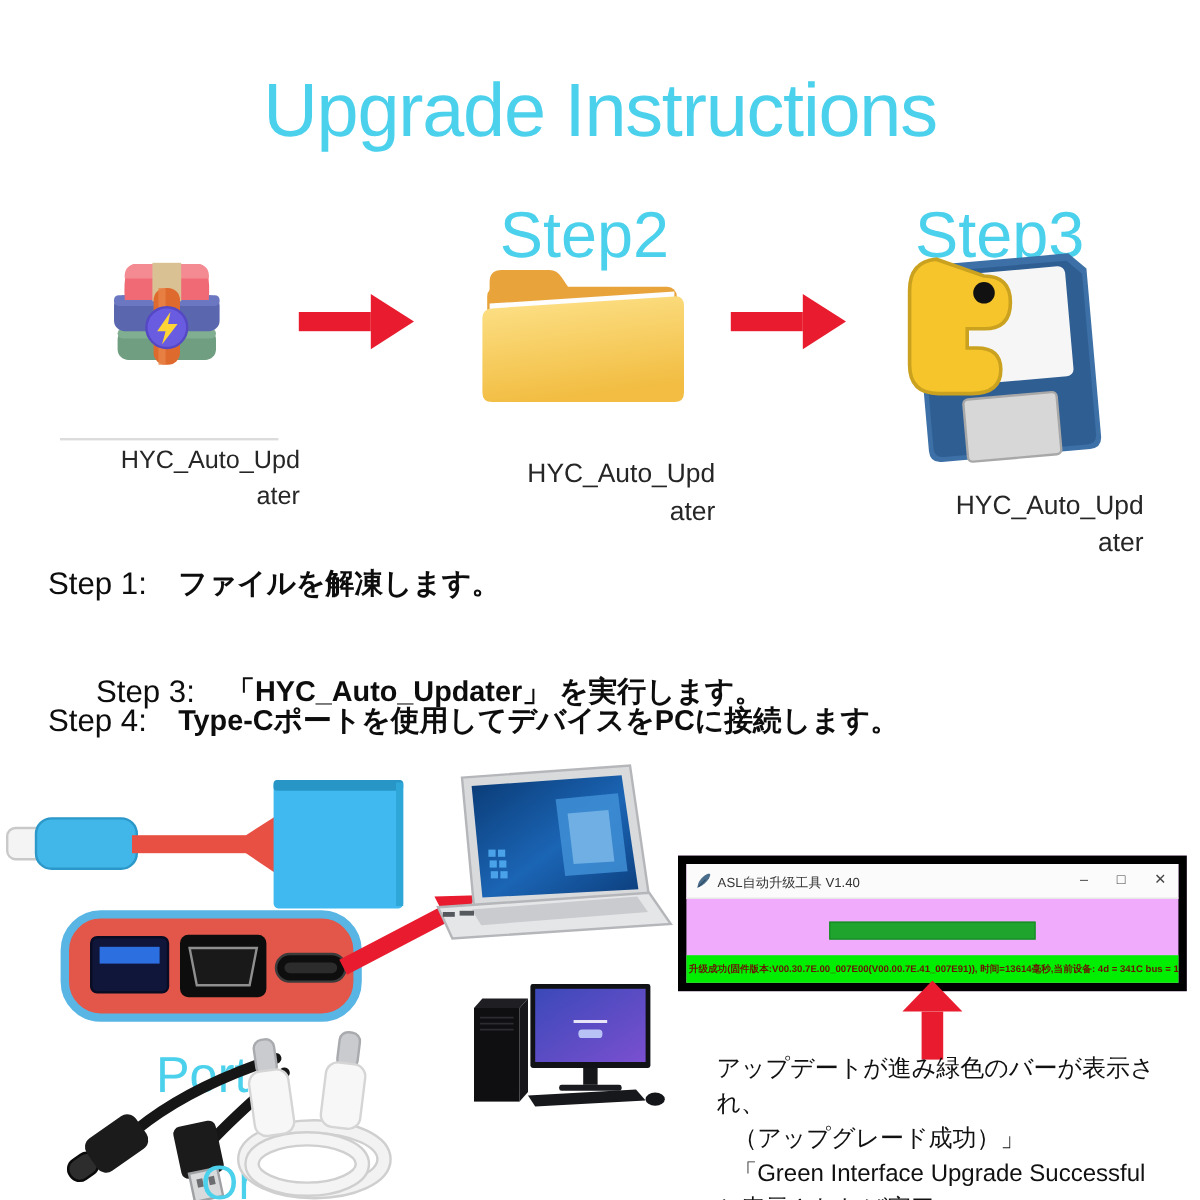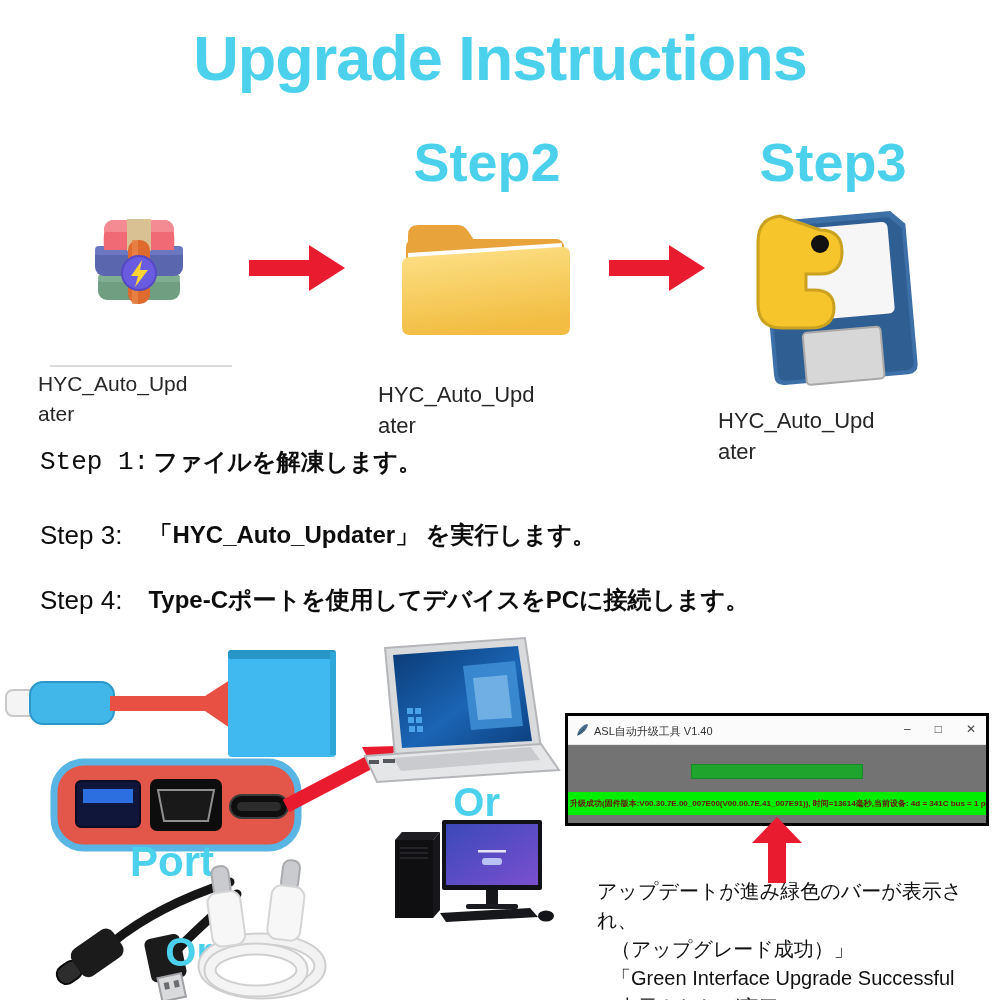--- a/index.html
+++ b/index.html
@@ -1,31 +1,31 @@
 <!DOCTYPE html>
 <html><head>
 <meta charset="utf-8">
 <style>
   html,body{margin:0;padding:0;background:#fff;}
   .canvas{position:relative;width:1000px;height:1000px;background:#ffffff;overflow:hidden;
           font-family:"Liberation Sans", sans-serif;}
   .abs{position:absolute;}
-  .cyan{color:#4bd1ec;font-weight:700;}
+  .cyan{color:#4bd1ec;font-weight:400;margin-top:34px;}
   .page-title{top:22px;left:0;width:1000px;text-align:center;font-size:63px;letter-spacing:-1px;}
   .step-head{top:131px;width:190px;text-align:center;font-size:54px;}
-  .file-label{color:#262626;text-align:left;font-size:21px;line-height:30px;font-weight:500;}
+  .file-label{color:#262626;text-align:right;font-size:21px;line-height:30px;font-weight:500;}
   .label-line{height:2px;background:#dcdcdc;}
   .instr-row{left:40px;white-space:nowrap;color:#0d0d0d;}
   .instr-prefix{display:inline-block;width:104px;font-size:26px;font-weight:500;vertical-align:middle;}
   .instr-text{font-size:24px;font-weight:700;vertical-align:middle;}
   .step4-head{font-size:55px;}
   .or-label{font-size:40px;text-align:right;}
   .cable-label{font-size:42px;}
   
-  .updater{left:565px;top:713px;width:424px;height:113px;background:#737373;border:3px solid #000000;box-sizing:border-box;}
+  .updater{left:565px;top:713px;width:424px;height:113px;background:#f0abfc;border:7px solid #000000;box-sizing:border-box;}
   .titlebar{position:absolute;left:0;top:0;width:100%;height:29px;background:#fbfbfb;border-bottom:1px solid #e5e5e5;box-sizing:border-box;}
   .app-title{position:absolute;left:26px;top:8px;font-size:11px;color:#333;}
   .win-btns{position:absolute;right:10px;top:6px;display:flex;gap:24px;font-size:12px;color:#444;}
   .win-btn{cursor:default;}
   .port-label{position:absolute;left:0;top:34px;width:100%;text-align:center;font-size:11px;color:#1c1c1c;font-weight:500;}
   .progress-bar{position:absolute;left:50%;transform:translateX(-50%);top:48px;width:172px;height:15px;background:#1fa42d;border:1px solid #178a25;box-sizing:border-box;}
   .log-line{position:absolute;left:0;top:76px;width:100%;height:23px;background:#00ee00;
             font-size:8px;font-weight:700;color:#6b1300;line-height:23px;white-space:nowrap;overflow:hidden;padding-left:2px;box-sizing:border-box;}
   .caption{left:585px;top:877px;width:410px;color:#111;font-size:20px;line-height:29px;font-weight:500;}
   .cap-indent1{margin-left:12px;}
@@ -100,25 +100,25 @@
       <path d="M42,18 q-22,2 -22,26 l0,62 q0,24 24,24 l28,0 q24,0 24,-20 0,-18 -20,-18 l-8,0 0,-16 14,0 q22,0 22,-22 0,-22 -22,-22 Z" fill="#f6c52c" stroke="#caa21f" stroke-width="3"></path>
       <circle cx="82" cy="46" r="9" fill="#111"></circle>
     </g>
   </svg>
 
   <div class="abs file-label" style="left:718px;top:405px;width:235px;font-size:22px;line-height:31px;">
     <div>HYC_Auto_Upd</div>
     <div>ater</div>
   </div>
 
-  <div class="abs instr-row" style="top:446px;font-family:Liberation Mono, monospace;">
+  <div class="abs instr-row" style="top:470px;">
     <span class="instr-prefix">Step 1:</span>
     <span class="instr-text">ファイルを解凍します。</span>
   </div>
-  <div class="abs instr-row" style="top:519px;">
+  <div class="abs instr-row" style="top:560px;margin-left:40px;">
     <span class="instr-prefix">Step 3:</span>
     <span class="instr-text">「HYC_Auto_Updater」 を実行します。</span>
   </div>
   <div class="abs instr-row" style="top:584px;">
     <span class="instr-prefix">Step 4:</span>
     <span class="instr-text">Type-Cポートを使用してデバイスをPCに接続します。</span>
   </div>
 
 
   <svg class="abs" style="left:0;top:640px;" width="340" height="125" viewBox="0 0 340 125">

